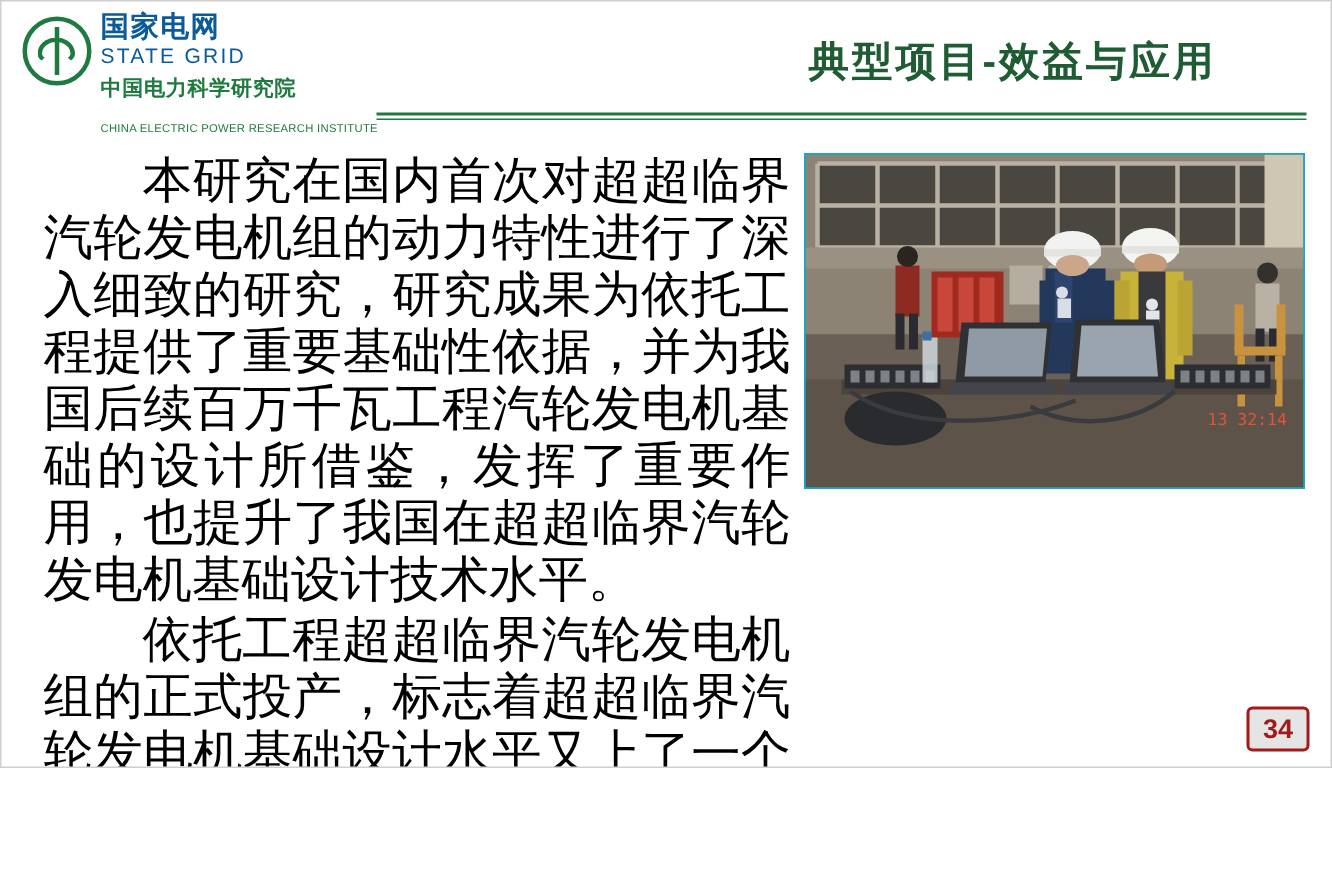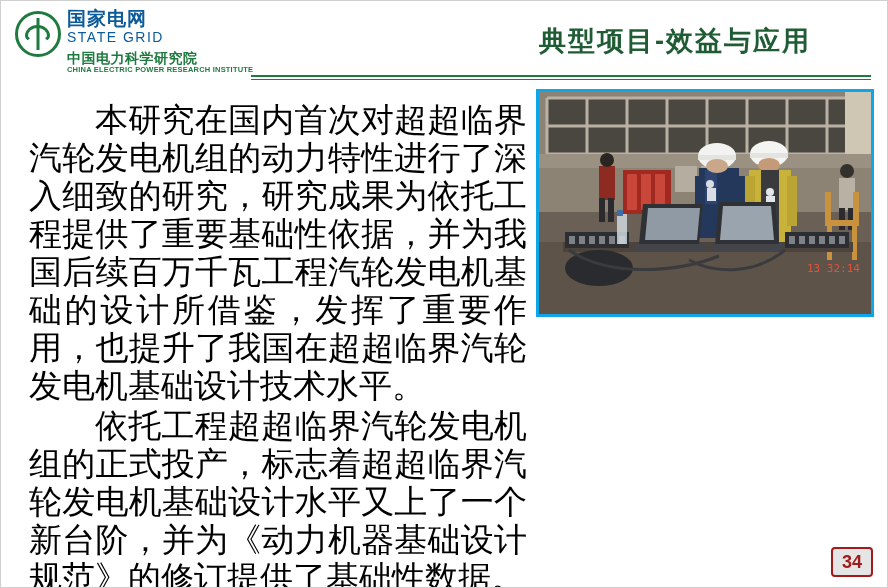--- a/index.html
+++ b/index.html
@@ -6,21 +6,21 @@
     margin: 0;
     padding: 0;
     background: #ffffff;
   }
   body {
     font-family: "Liberation Sans", sans-serif;
   }
   .slide {
     position: relative;
     width: 888px;
-    height: 588px;
+    height: 512px;
     background: #ffffff;
     overflow: hidden;
     border: 1px solid #cfcfcf;
     box-sizing: border-box;
   }
 
   
   .header {
     position: absolute;
     left: 0;
@@ -86,24 +86,24 @@
   }
   .logo-cn-sub {
     font-size: 14px;
     font-weight: bold;
     color: #1f7a3f;
     margin-top: 6px;
     letter-spacing: 0.5px;
   }
   .logo-en-sub {
     font-size: 7.5px;
-    font-weight: bold;
+    font-weight: normal;
     color: #1f7a3f;
     letter-spacing: 0.2px;
-    margin-top: 1px;
+    margin-top: 17px;
   }
 
   .slide-title {
     position: absolute;
     right: 78px;
     top: 22px;
     font-size: 27px;
     font-weight: bold;
     color: #1f5c34;
     letter-spacing: 2px;
@@ -144,24 +144,24 @@
     text-indent: 2em;
   }
   .body-text p + p {
     margin-top: 2px;
   }
 
   
   .photo {
     position: absolute;
     left: 535px;
-    top: 88px;
+    top: 101px;
     width: 332px;
     height: 222px;
-    border: 3px solid #0ea5e9;
+    border: 1px solid #0ea5e9;
     overflow: hidden;
     background: #22c55e;
   }
   .photo-svg { display: block; }
 
   
   .page-number {
     position: absolute;
     right: 14px;
     bottom: 10px;

